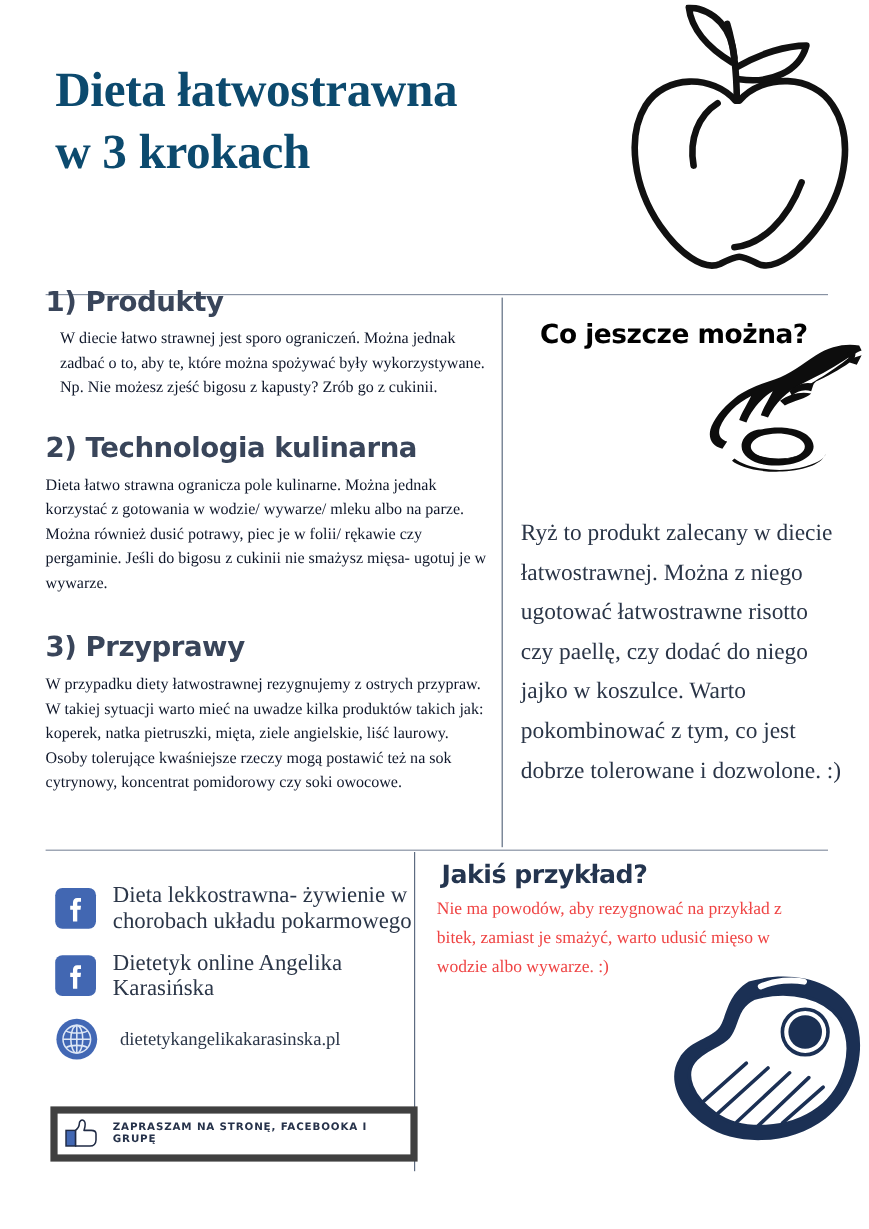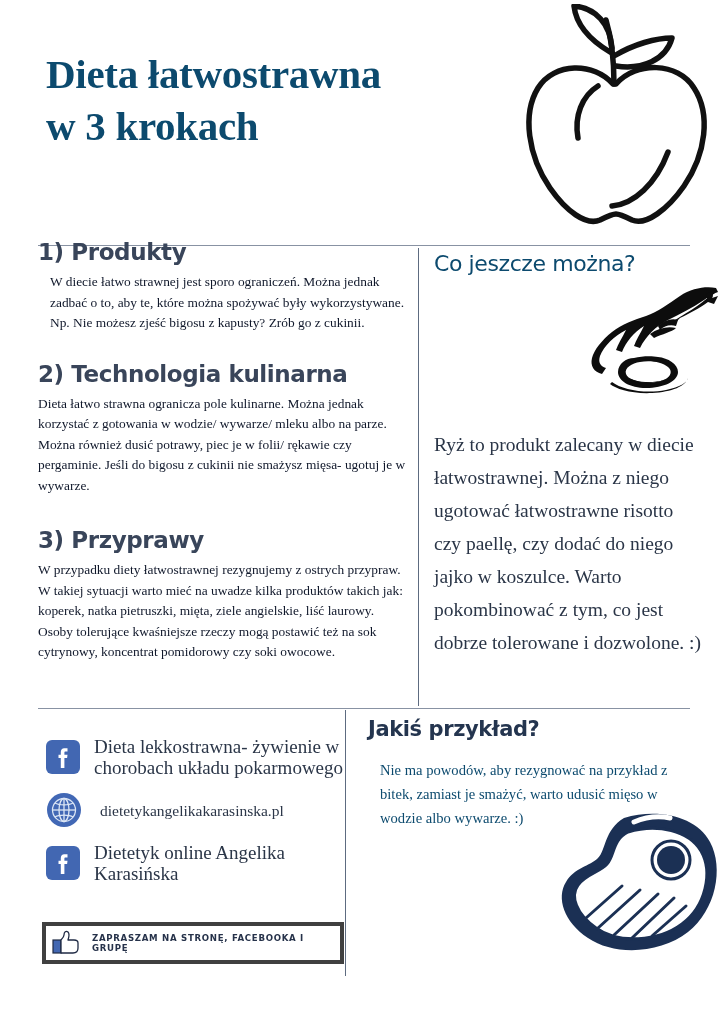--- a/index.html
+++ b/index.html
@@ -84,26 +84,26 @@
 
   
   .right-col {
     position: absolute;
     left: 434px;
     top: 250px;
     width: 262px;
   }
   .right-head {
     font-family: "DejaVu Sans", "Liberation Sans", sans-serif;
-    font-weight: normal;
+    font-weight: bold;
     font-size: 22px;
     line-height: 28px;
-    color: #0c4a6e;
+    color: #000000;
     letter-spacing: -0.4px;
-    margin: 0;
+    margin: 16px;
   }
   .hand-art {
     position: absolute;
     left: 588px;
     top: 282px;
     width: 132px;
     height: 112px;
   }
   .rice-text {
     position: absolute;
@@ -150,21 +150,21 @@
     margin-left: 14px;
   }
   .contact-label.url { font-size: 15.5px; margin-left: 18px; }
 
   .cta-box {
     position: absolute;
     left: 42px;
     top: 922px;
     width: 294px;
     height: 34px;
-    border: 4px solid #404040;
+    border: 6px solid #404040;
     display: flex;
     align-items: center;
   }
   .thumb-icon {
     width: 30px; height: 26px;
     margin-left: 6px;
     flex: 0 0 30px;
     position: relative;
   }
   .cta-text {
@@ -189,22 +189,22 @@
     font-size: 21px;
     line-height: 26px;
     color: #24354f;
     letter-spacing: -0.4px;
     margin: 0 0 4px 4px;
   }
   .example-body {
     font-family: "Liberation Serif", "DejaVu Serif", serif;
     font-size: 14.6px;
     line-height: 24px;
-    color: #0c4a6e;
-    margin: 16px;
+    color: #ef4444;
+    margin: 0;
     width: 290px;
   }
   .steak-art {
     position: absolute;
     left: 556px;
     top: 806px;
     width: 170px;
     height: 150px;
   }
 </style>
@@ -286,48 +286,48 @@
 
   <div class="contacts">
 
     <div class="contact-row">
       <span class="fb-icon">
         <svg width="34" height="34" viewBox="0 0 34 34">
           <path d="M21.5 11.5h-2.2c-0.5 0-0.9 0.5-0.9 1.1v2.1h3.1l-0.4 3.4h-2.7V28h-3.6v-9.9h-2.3v-3.4h2.3v-2.6c0-2.1 1.4-3.8 3.4-3.8h3.3z" fill="#ffffff"></path>
         </svg>
       </span>
       <span class="contact-label">Dieta lekkostrawna- żywienie w chorobach układu pokarmowego</span>
+    </div>
+
+    <div class="contact-row">
+      <span class="fb-icon">
+        <svg width="34" height="34" viewBox="0 0 34 34">
+          <path d="M21.5 11.5h-2.2c-0.5 0-0.9 0.5-0.9 1.1v2.1h3.1l-0.4 3.4h-2.7V28h-3.6v-9.9h-2.3v-3.4h2.3v-2.6c0-2.1 1.4-3.8 3.4-3.8h3.3z" fill="#ffffff"></path>
+        </svg>
+      </span>
+      <span class="contact-label">Dietetyk online Angelika Karasińska</span>
     </div>
 
     <div class="contact-row row-3">
       <span class="globe-icon">
         <svg width="36" height="36" viewBox="0 0 36 36">
           <circle cx="18" cy="18" r="17" fill="#4268b5"></circle>
           <g fill="none" stroke="#dce6f5" stroke-width="1.3">
             <circle cx="18" cy="18" r="11.5"></circle>
             <ellipse cx="18" cy="18" rx="5" ry="11.5"></ellipse>
             <line x1="6.5" y1="18" x2="29.5" y2="18"></line>
             <line x1="18" y1="6.5" x2="18" y2="29.5"></line>
             <path d="M9 11 C13 13.5, 23 13.5, 27 11"></path>
             <path d="M9 25 C13 22.5, 23 22.5, 27 25"></path>
           </g>
         </svg>
       </span>
       <span class="contact-label url">dietetykangelikakarasinska.pl</span>
     </div>
 
-    <div class="contact-row">
-      <span class="fb-icon">
-        <svg width="34" height="34" viewBox="0 0 34 34">
-          <path d="M21.5 11.5h-2.2c-0.5 0-0.9 0.5-0.9 1.1v2.1h3.1l-0.4 3.4h-2.7V28h-3.6v-9.9h-2.3v-3.4h2.3v-2.6c0-2.1 1.4-3.8 3.4-3.8h3.3z" fill="#ffffff"></path>
-        </svg>
-      </span>
-      <span class="contact-label">Dietetyk online Angelika Karasińska</span>
-    </div>
-
   </div>
 
   <div class="cta-box">
     <span class="thumb-icon">
       <svg width="30" height="26" viewBox="0 0 30 26">
         <rect x="1" y="10" width="8" height="13" fill="#4267b2" stroke="#1f2a44" stroke-width="1.2"></rect>
         <path d="M9 10 L9 23 L21 23 C24 23, 26 21, 26 18 L26 13 C26 11, 24 10, 22 10 L16 10 C17 7, 18 4, 16 2 C14 0.5, 12 2, 12 5 C12 7, 10 9, 9 10 Z" fill="#ffffff" stroke="#1f2a44" stroke-width="1.3" stroke-linejoin="round"></path>
       </svg>
     </span>
     <span class="cta-text">ZAPRASZAM NA STRONĘ, FACEBOOKA I GRUPĘ</span>

